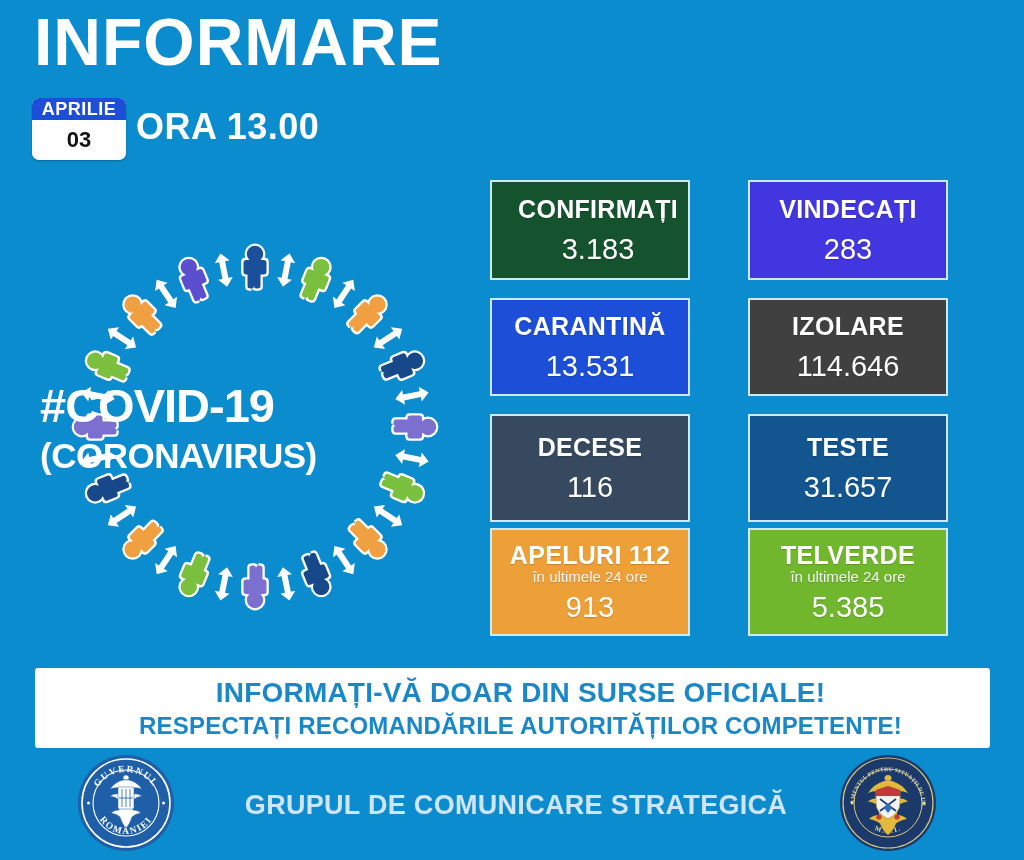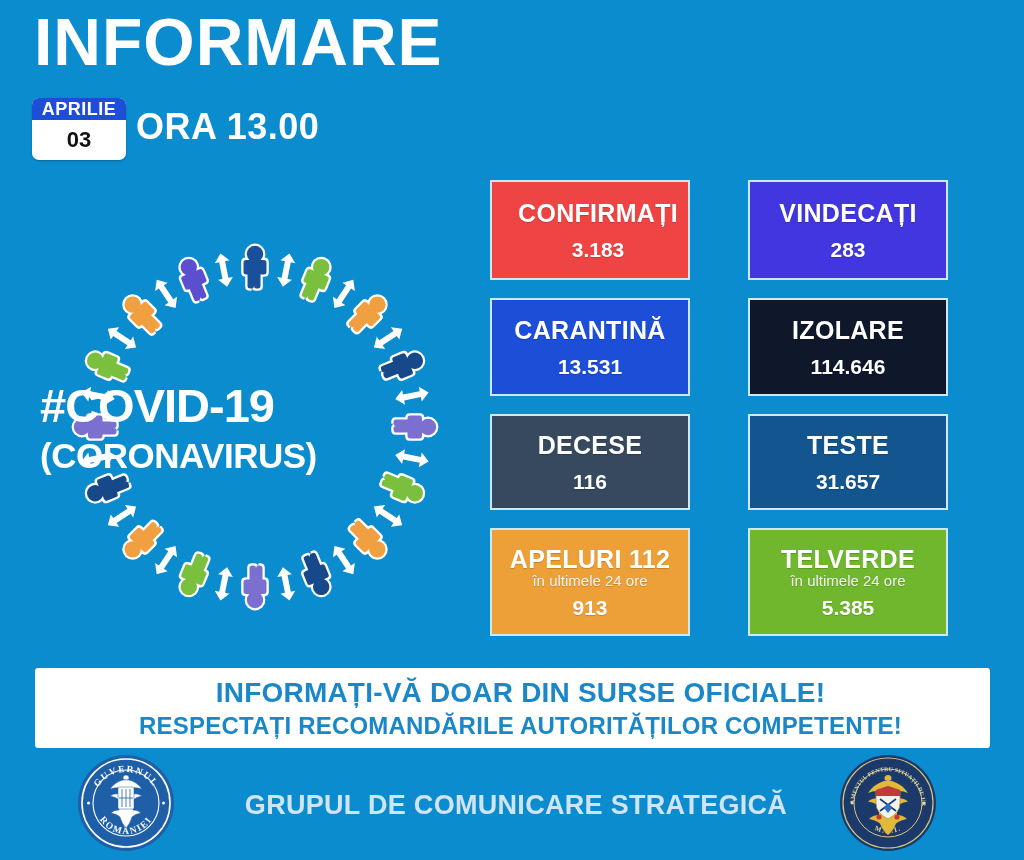--- a/index.html
+++ b/index.html
@@ -63,29 +63,29 @@
     justify-content:center; text-align:center;
     text-shadow:0 1px 1px rgba(0,0,0,.18);
   }
   .stat-box .label {
     font-size:25px; font-weight:bold; letter-spacing:.3px; line-height:1.05; color:#ffffff;
   }
   .stat-box .sub {
     font-size:15px; font-weight:normal; line-height:1.1; color:#f4f4f4; margin-top:1px;
   }
   .stat-box .value {
-    font-size:21px; font-weight:bold; line-height:1; color:#ffffff; margin-top:12px;
+    font-size:29px; font-weight:normal; line-height:1; color:#ffffff; margin-top:12px;
   }
   .stat-box.with-sub .value { margin-top:7px; }
 
   .col-left  { left:0px; }
   .col-right { left:258px; }
   .row-1 { top:0px;   height:100px; }
   .row-2 { top:118px; height:98px; }
-  .row-3 { top:234px; height:96px; }
+  .row-3 { top:234px; height:108px; }
   .row-4 { top:348px; height:108px; }
 
   
   #notice {
     position:absolute; left:35px; top:668px; width:955px; height:80px;
     background:#ffffff; border-radius:3px;
     display:flex; flex-direction:column; align-items:center; justify-content:center;
     color:#1a87c9;
     padding-left:16px;
   }
@@ -268,36 +268,36 @@
   </svg>
 
   <div id="circle-center-text">
     <div class="t1">#COVID-19</div>
     <div class="t2">(CORONAVIRUS)</div>
   </div>
 </div>
 
 <div id="stats">
 
-  <div class="stat-box col-left row-1" style="background-color: #ef4444; padding-left: 16px;">
+  <div class="stat-box col-left row-1" style="background-color: #14532d; padding-left: 16px;">
     <div class="label">CONFIRMAȚI</div>
     <div class="value">3.183</div>
   </div>
 
   <div class="stat-box col-right row-1" style="background-color: rgb(66, 54, 224);">
     <div class="label">VINDECAȚI</div>
     <div class="value">283</div>
   </div>
 
   <div class="stat-box col-left row-2" style="background-color: #1d4ed8;">
     <div class="label">CARANTINĂ</div>
     <div class="value">13.531</div>
   </div>
 
-  <div class="stat-box col-right row-2" style="background-color: #0f172a;">
+  <div class="stat-box col-right row-2" style="background-color: #404040;">
     <div class="label">IZOLARE</div>
     <div class="value">114.646</div>
   </div>
 
   <div class="stat-box col-left row-3" style="background-color: rgb(54, 73, 94);">
     <div class="label">DECESE</div>
     <div class="value">116</div>
   </div>
 
   <div class="stat-box col-right row-3" style="background-color: rgb(18, 85, 143);">

